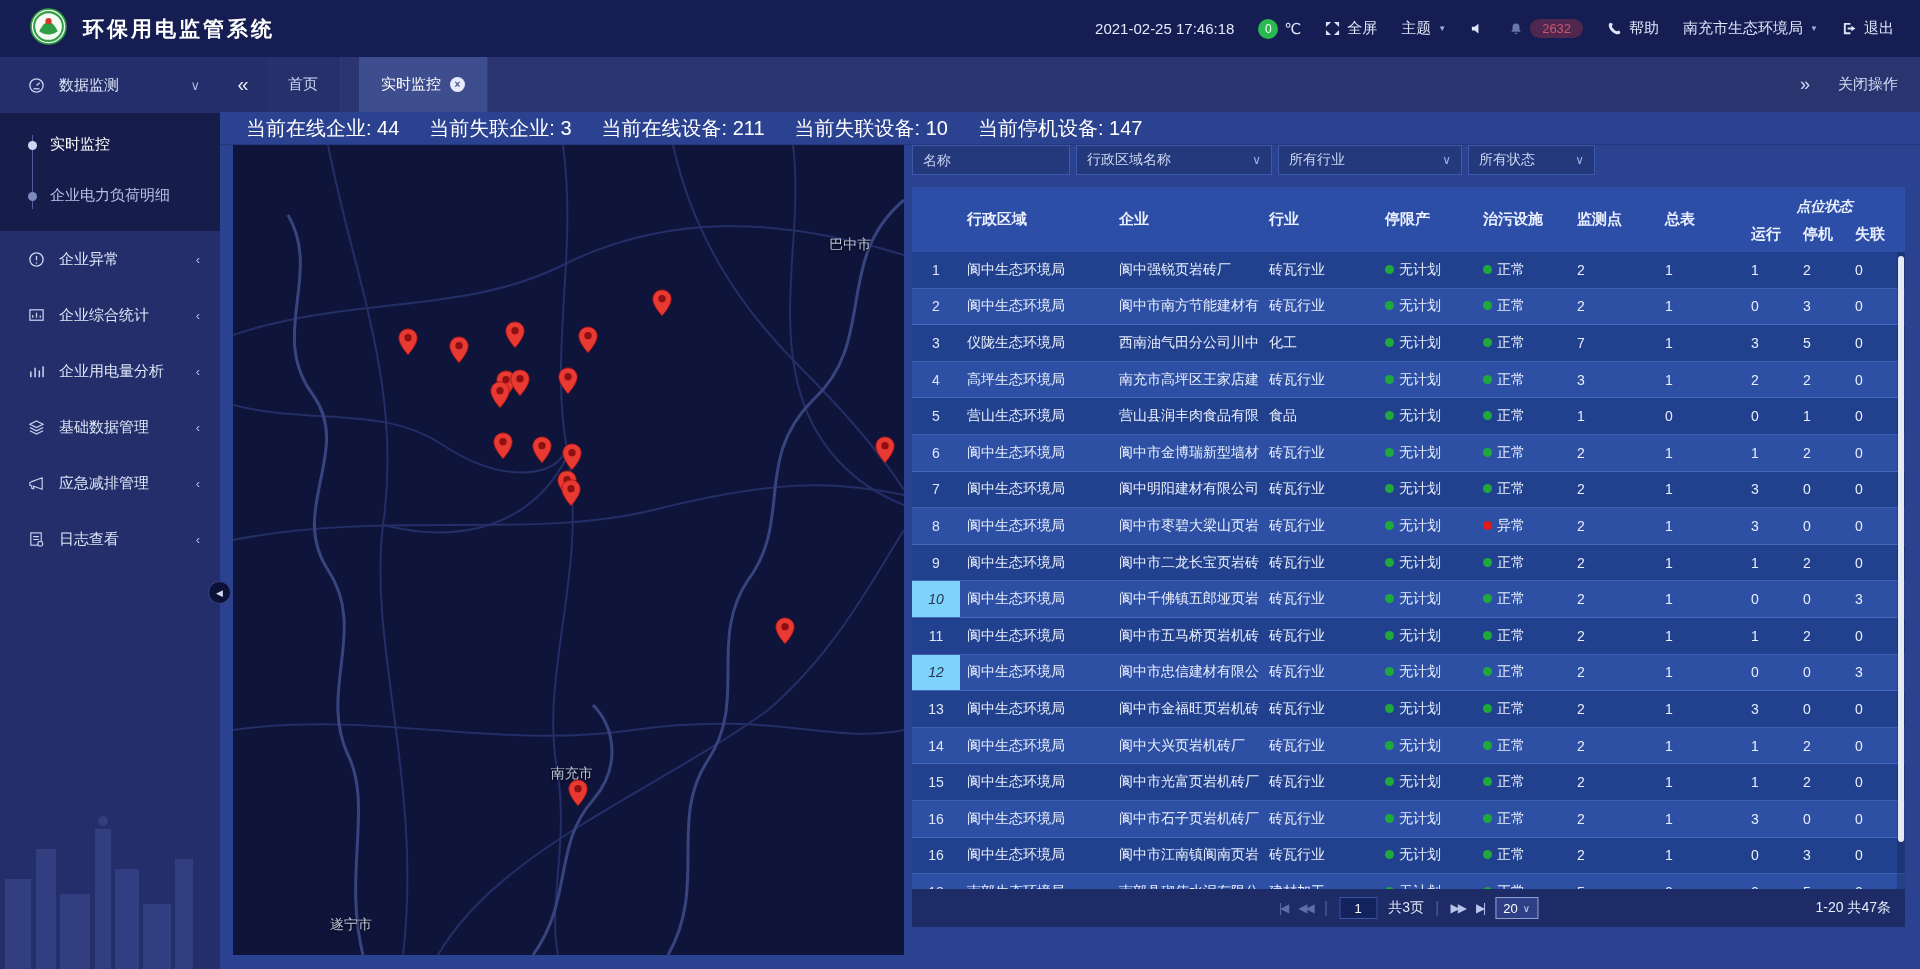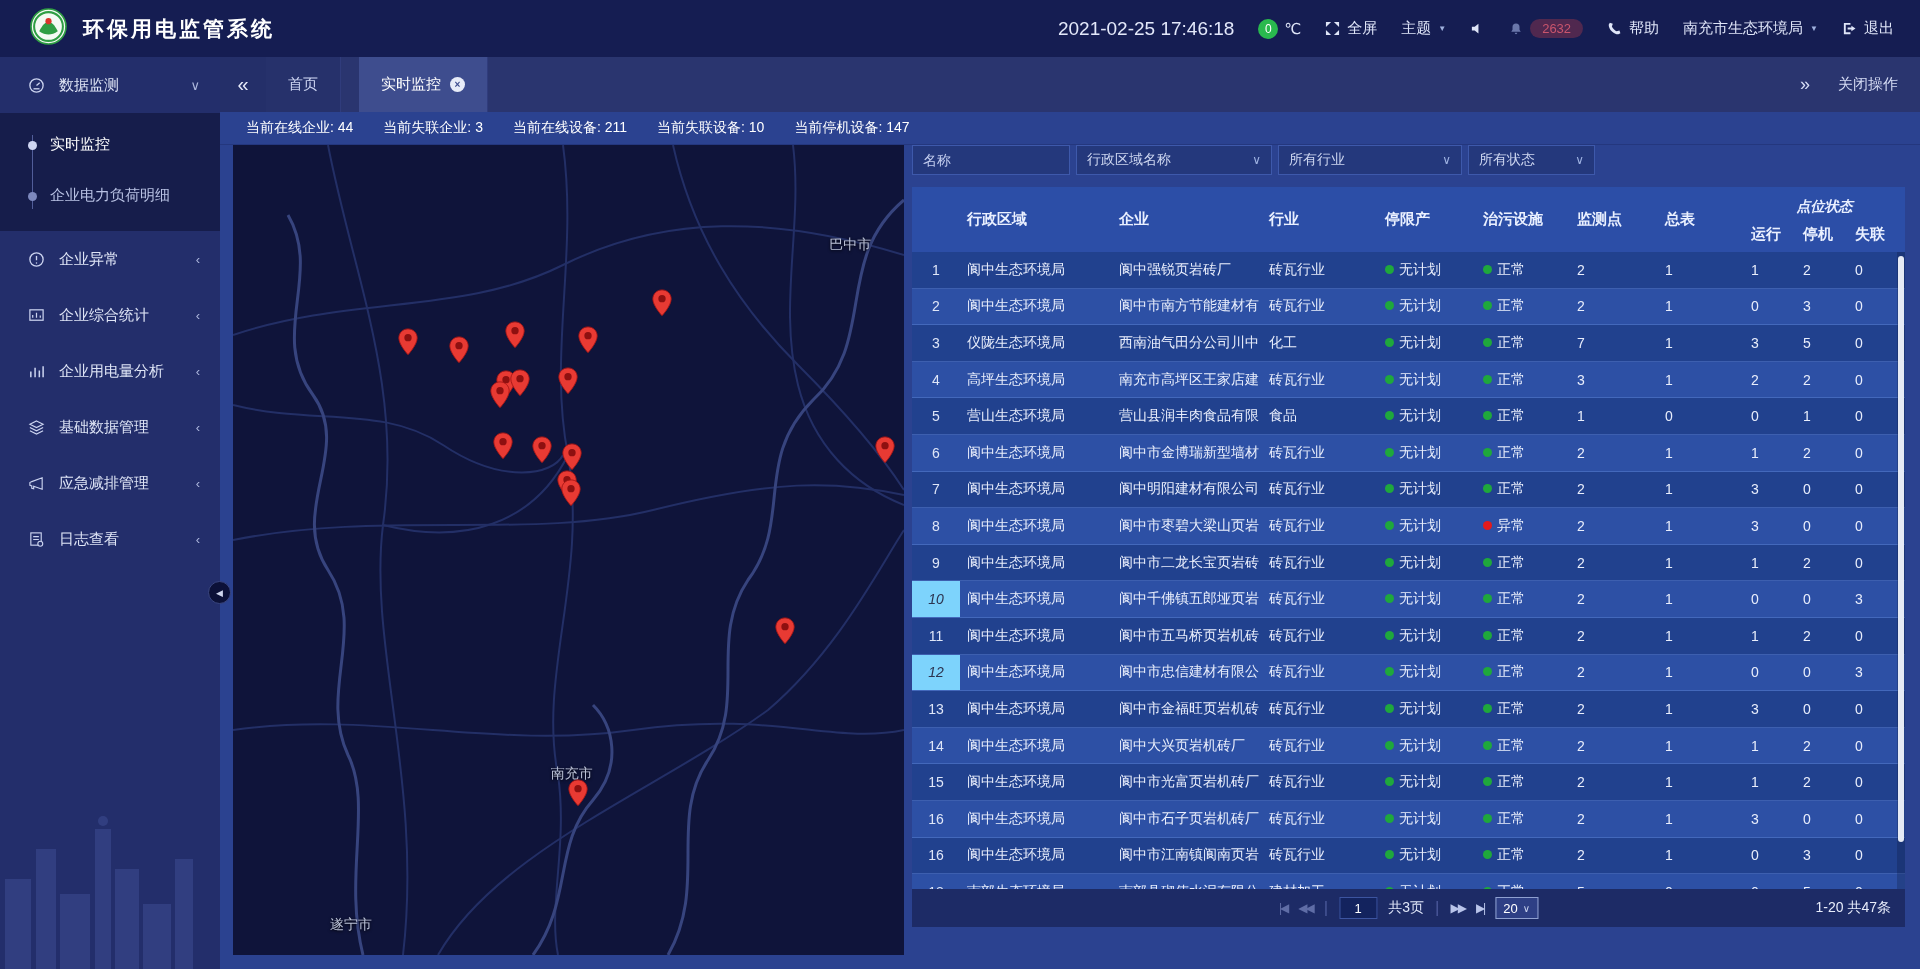--- a/index.html
+++ b/index.html
@@ -5,21 +5,21 @@
   * { box-sizing: border-box; margin: 0; padding: 0; }
   html,body { width:1920px; height:969px; overflow:hidden; background:#2b4290;
     font-family:"Liberation Sans","DejaVu Sans",sans-serif; }
 
   
   .topbar { height:57px; background:#151d52; display:flex; align-items:center;
     justify-content:space-between; padding:0 26px 0 30px; }
   .brand { display:flex; align-items:center; gap:16px; }
   .app-title { color:#ffffff; font-size:21px; font-weight:bold; letter-spacing:3px; }
   .topbar-right { display:flex; align-items:center; gap:24px; color:#dfe5f8; font-size:15px; }
-  .datetime { font-size:19px; color:#e3e8fa; }
+  .datetime { font-size:15px; color:#e3e8fa; }
   .temp-wrap { display:flex; align-items:center; gap:6px; }
   .temp-badge { width:20px; height:20px; border-radius:50%; background:#29b94e; color:#fff;
     font-size:12px; display:flex; align-items:center; justify-content:center; }
   .top-btn { display:flex; align-items:center; gap:7px; cursor:pointer; white-space:nowrap; }
   .top-btn svg { display:block; }
   .caret { font-size:8px; color:#9fb0dd; }
   .notif-pill { background:#55294f; color:#d95a70; border-radius:10px; padding:2px 12px;
     font-size:13px; opacity:.92; }
   .bell { color:#6a77aa; }
 
@@ -54,21 +54,21 @@
     color:#cdd5f2; font-size:15px; border-right:1px solid #303c7c; cursor:pointer; }
   .tab.active { background:#3e4d8e; color:#ffffff; }
   .tab-close { width:15px; height:15px; border-radius:50%; background:#e8ecf8; color:#3e4d8e;
     font-size:10px; font-weight:bold; display:flex; align-items:center; justify-content:center; }
   .tab-right { margin-left:auto; display:flex; align-items:center; gap:28px; padding-right:22px;
     color:#d5dcf4; font-size:15px; }
   .tab-right .arr { font-size:18px; cursor:pointer; }
 
   .content { flex:1; background:#2b4290; display:flex; flex-direction:column; }
   .statsbar { height:33px; display:flex; align-items:center; gap:30px; padding-left:26px;
-    color:#ffffff; font-size:14px; border-bottom:1px solid #24377e; flex:none; }
+    color:#ffffff; font-size:20px; border-bottom:1px solid #24377e; flex:none; }
 
   .content-row { display:flex; gap:8px; padding:0 15px 0 13px; align-items:flex-start; }
 
   
   .map { width:671px; height:810px; flex:none; background:#0f143a; position:relative; overflow:hidden; }
   .map svg.roads { position:absolute; inset:0; }
   .map-label { position:absolute; transform:translate(-50%,-50%); color:#bcc3d8; font-size:14px;
     text-shadow:0 1px 3px #000; white-space:nowrap; }
   .pin { position:absolute; transform:translate(-50%,-100%); cursor:pointer; line-height:0; }
 

